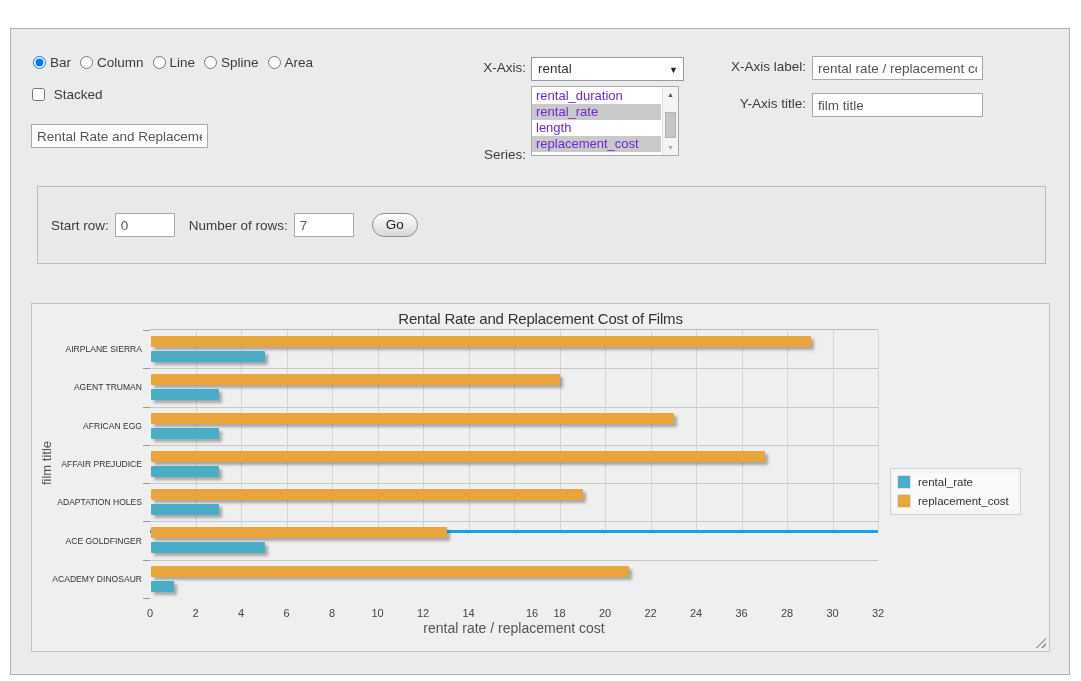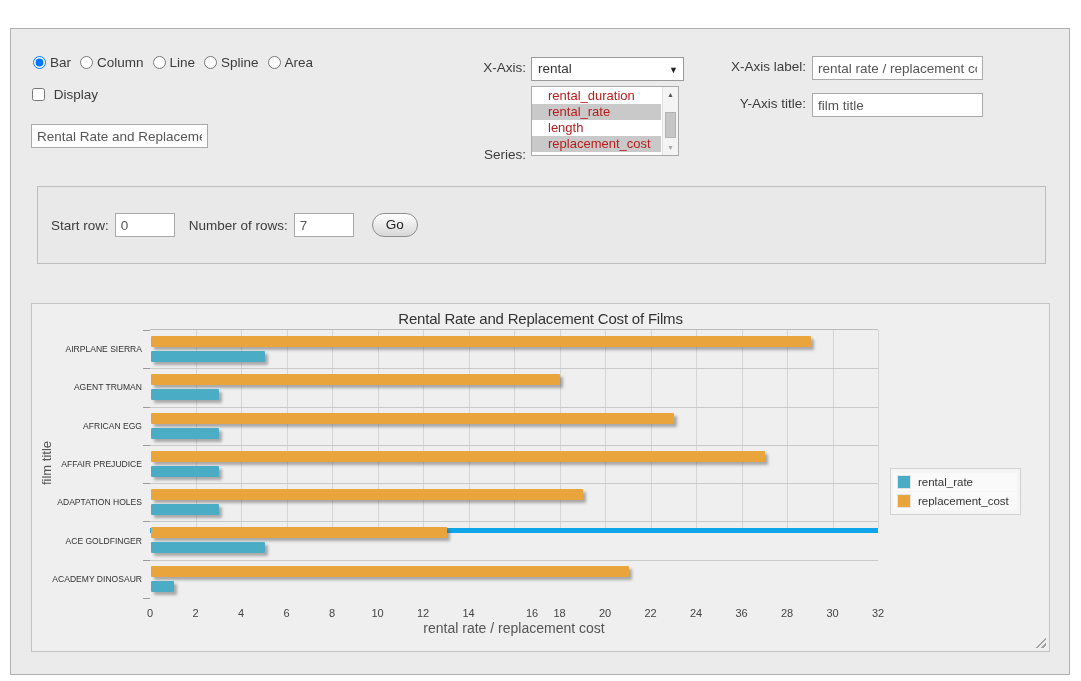--- a/index.html
+++ b/index.html
@@ -39,21 +39,21 @@
     background:#fff; border:1px solid #999; padding:0 18px 0 6px;
     line-height:22px; font-size:13.5px; color:#333; cursor:default; white-space:nowrap; overflow:hidden;
   }
   .fake-select .arrow { position:absolute; right:5px; top:1px; font-size:9px; color:#222; line-height:22px; }
   
   .listbox {
     position:absolute; left:520px; top:57px; width:148px; height:70px;
     background:#fff; border:1px solid #a9a9a9; overflow:hidden;
   }
   .listbox .opts { position:absolute; left:0; top:1px; right:17px; }
-  .listbox .opt { height:16px; line-height:16px; padding-left:16px; font-size:13px; color:#b91c1c; white-space:nowrap; overflow:hidden; }
+  .listbox .opt { height:16px; line-height:16px; padding-left:4px; font-size:13px; color:#6d28d9; white-space:nowrap; overflow:hidden; }
   .listbox .opt.selected { background:#c9c9c9; }
   .sbar { position:absolute; right:0; top:0; bottom:0; width:16px; background:#f4f4f4; border-left:1px solid #e2e2e2; }
   .sb-btn { height:15px; text-align:center; font-size:7px; line-height:15px; color:#555; }
   .sb-btn.down { position:absolute; bottom:0; left:0; right:0; color:#a9a9a9; }
   .sb-thumb { position:absolute; left:2px; right:2px; top:25px; height:26px; background:#c6c6c6; border:1px solid #b3b3b3; }
   
   .rows-box {
     position:absolute; left:26px; top:157px; width:1009px; height:78px;
     background:#e9e9e9; border:1px solid #bdbdbd;
     display:flex; align-items:center; padding-left:13px;
@@ -64,21 +64,21 @@
     margin-left:18px; padding:3px 13px 4px; font-family:"Liberation Sans",sans-serif;
     font-size:13.5px; color:#222; border:1px solid #8e8e8e; border-radius:13px;
     background:linear-gradient(#fefefe,#d8d8d8); cursor:default;
   }
   
   .chart {
     position:absolute; left:20px; top:274px; width:1019px; height:349px;
     background:#efefef; border:1px solid #c3c3c3;
   }
   .chart-title { position:absolute; top:6px; left:0; right:0; text-align:center; font-size:15px; color:#333; letter-spacing:-0.2px; }
-  .plot { position:absolute; left:118px; top:25px; width:728px; height:204px; border-top:1px solid #bcbcbc; border-bottom:5px solid #0ea5e9; }
+  .plot { position:absolute; left:118px; top:25px; width:728px; height:204px; border-top:1px solid #bcbcbc; border-bottom:3px solid #0ea5e9; }
   .vgrid { position:absolute; top:0; bottom:0; width:1px; background:#d5d5d5; }
   .hgrid { position:absolute; left:0; right:0; height:1px; background:#c9c9c9; }
   .ytickmark { position:absolute; left:-7px; width:7px; height:1px; background:#9a9a9a; }
   .bar { position:absolute; left:1px; height:11px; border-radius:1px; box-shadow:3px 3px 3px rgba(80,80,80,0.45); }
   .ycat {
     position:absolute; left:-126px; width:118px; text-align:right; font-size:9px;
     color:#333; line-height:11px; transform:scaleX(0.95); transform-origin:100% 50%; white-space:nowrap;
   }
   .xtick { position:absolute; top:277px; width:30px; text-align:center; font-size:11px; color:#444; }
   .x-title { position:absolute; left:118px; top:316px; width:728px; text-align:center; font-size:14px; color:#555; }
@@ -98,21 +98,21 @@
 </style>
 </head>
 <body>
 
 <div class="panel">
 
   <div class="chart-type-row" id="chart-types"><label class="radio-item"><input type="radio" name="ctype" checked="" style=""><span>Bar</span></label><label class="radio-item"><input type="radio" name="ctype" style=""><span>Column</span></label><label class="radio-item"><input type="radio" name="ctype" style=""><span>Line</span></label><label class="radio-item"><input type="radio" name="ctype" style=""><span>Spline</span></label><label class="radio-item"><input type="radio" name="ctype" style=""><span>Area</span></label></div>
 
   <label class="stacked-row">
     <input type="checkbox" id="stacked-cb" style="">
-    <span>Display</span>
+    <span>Stacked</span>
   </label>
 
   <input type="text" class="title-input" value="Rental Rate and Replacement Cost of Films" style="">
 
   <span class="form-label right" style="left:420px; width:95px; top:31px;">X-Axis:</span>
   <div class="fake-select">
     <span>rental</span>
     <span class="arrow">▼</span>
   </div>
 

